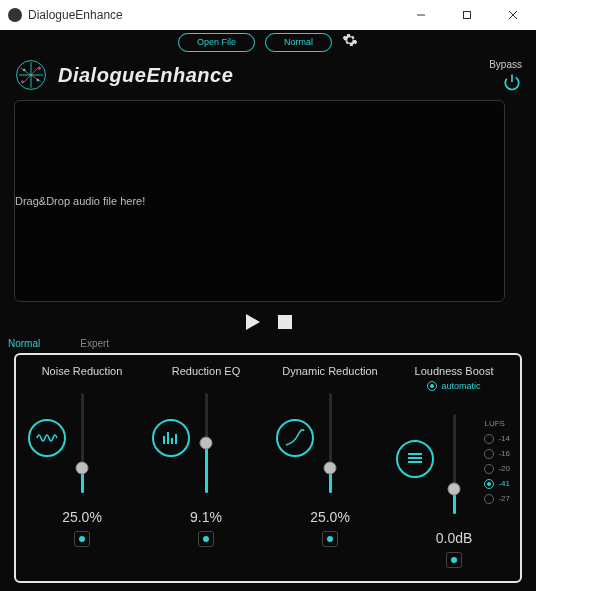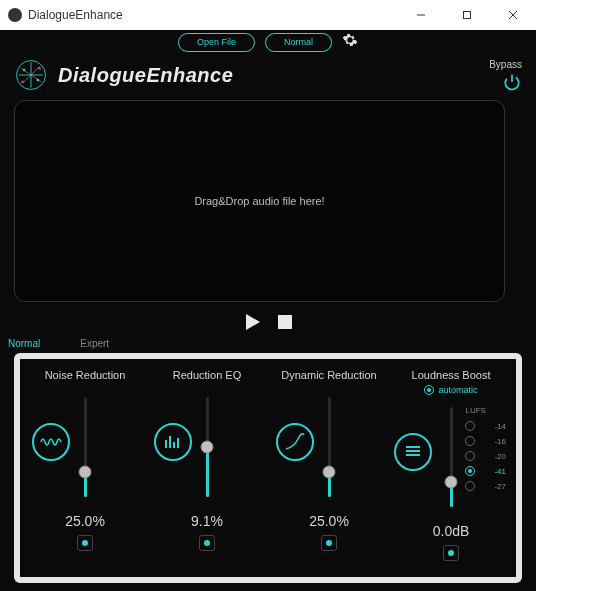--- a/index.html
+++ b/index.html
@@ -13,44 +13,44 @@
   .client{position:absolute;top:30px;left:0;right:0;bottom:0;background:#0a0a0a;padding:0 8px 8px 8px;box-sizing:border-box;display:flex;flex-direction:column}
   .topbar{display:flex;justify-content:center;align-items:center;gap:10px;padding:2px 0 6px 0;position:relative}
   .pill-btn{border:1px solid #2bd4d4;color:#2bd4d4;background:transparent;border-radius:10px;font-size:9px;padding:2px 18px;line-height:13px}
   .gear{color:#ddd}
   .header-row{display:flex;align-items:center;justify-content:space-between;padding:0 6px 4px 6px}
   .brand{display:flex;align-items:center;gap:10px}
   .logo-svg{width:34px;height:34px}
   .brand-text{color:#eaeaea;font-size:20px;font-weight:700;letter-spacing:.5px;font-style:italic}
   .bypass{display:flex;flex-direction:column;align-items:flex-end;gap:2px}
   .bypass-label{color:#ccc;font-size:10px}
-  .drop-panel{flex:0 0 200px;border:1px solid #333;border-radius:11px;margin:4px 23px 6px 6px;background:#050505;display:flex;align-items:center;justify-content:center}
+  .drop-panel{flex:0 0 200px;border:1px solid #333;border-radius:6px;margin:4px 23px 6px 6px;background:#050505;display:flex;align-items:center;justify-content:flex-start}
   .drop-text{color:#bdbdbd;font-size:11px}
   .transport{display:flex;justify-content:center;align-items:center;gap:14px;padding:4px 0 2px 0}
   .tabs{display:flex;gap:40px;font-size:10px;padding-bottom:4px}
   .tab-normal{color:#2bd4d4}
   .tab-expert{color:#888}
-  .controls-panel{flex:1;border:6px solid #e5e5e5;border-radius:6px;margin:0 6px 0 6px;background:#0a0a0a;display:flex;padding:10px 6px 8px 6px;gap:4px}
+  .controls-panel{flex:1;border:2px solid #e5e5e5;border-radius:6px;margin:0 6px 0 6px;background:#0a0a0a;display:flex;padding:10px 6px 8px 6px;gap:4px}
   .col{flex:1;display:flex;flex-direction:column;align-items:center;position:relative}
   .col-title{color:#d6d6d6;font-size:11px;margin-bottom:6px;text-align:center;white-space:nowrap}
   .slider-wrap{position:relative;height:110px;width:100%;display:flex;justify-content:center;align-items:flex-end}
   .track{width:3px;height:100px;background:#2a2a2a;border-radius:2px;position:relative}
   .fill{position:absolute;bottom:0;left:0;right:0;background:#2bd4d4;border-radius:2px}
   .thumb{position:absolute;left:50%;transform:translate(-50%,50%);width:11px;height:11px;border-radius:50%;background:#bfbfbf;border:1px solid #888}
   .icon-ring{position:absolute;left:6px;bottom:36px;width:34px;height:34px;border:2px solid #2bd4d4;border-radius:50%;display:flex;align-items:center;justify-content:center}
   .col:last-child .icon-ring{left:2px}
   .value-text{color:#d6d6d6;font-size:14px;margin-top:16px}
   .enable-dot{margin-top:6px;width:14px;height:14px;border:1px solid #444;border-radius:3px;display:flex;align-items:center;justify-content:center}
   .enable-dot-inner{width:6px;height:6px;border-radius:50%;background:#2bd4d4}
-  .auto-row{display:flex;align-items:center;gap:4px;color:#2bd4d4;font-size:9px;margin-top:-2px;margin-bottom:2px}
+  .auto-row{display:flex;align-items:center;gap:4px;color:#2bd4d4;font-size:9px;margin-top:-2px;margin-bottom:13px}
   .radio-small{width:8px;height:8px;border:1px solid #2bd4d4;border-radius:50%;display:inline-flex;align-items:center;justify-content:center}
   .radio-small.on::after{content:"";width:4px;height:4px;background:#2bd4d4;border-radius:50%}
-  .lufs{position:absolute;right:4px;top:37px;display:flex;flex-direction:column;gap:5px;align-items:flex-start}
+  .lufs{position:absolute;right:4px;top:54px;display:flex;flex-direction:column;gap:5px;align-items:flex-start}
   .lufs-title{color:#8a8a8a;font-size:8px;margin-bottom:1px}
-  .lufs-row{display:flex;align-items:center;gap:19px}
+  .lufs-row{display:flex;align-items:flex-start;gap:4px}
   .lufs-radio{width:8px;height:8px;border:1px solid #666;border-radius:50%;display:inline-flex;align-items:center;justify-content:center}
   .lufs-radio.sel{border-color:#2bd4d4}
   .lufs-radio.sel::after{content:"";width:4px;height:4px;background:#2bd4d4;border-radius:50%}
   .lufs-label{color:#8a8a8a;font-size:8px}
   .lufs-label.sel{color:#2bd4d4}
 </style>
 </head>
 <body>
 
 <div class="win">

